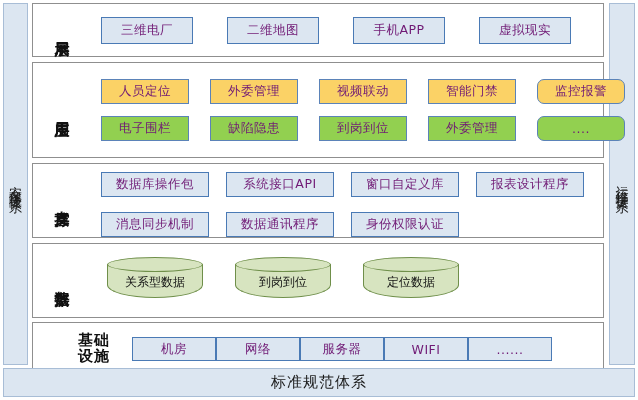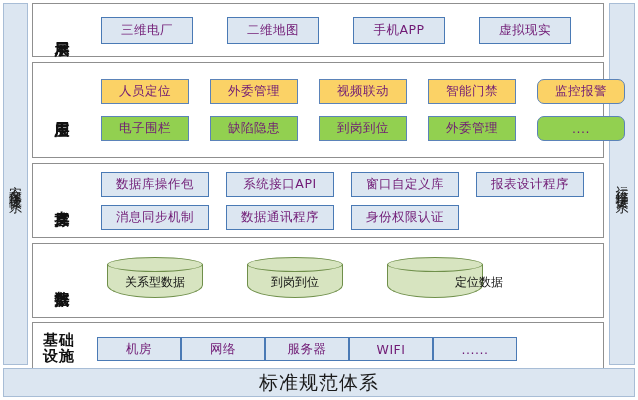--- a/index.html
+++ b/index.html
@@ -47,21 +47,21 @@
     width: 632px;
     height: 29px;
     background: #dce6f1;
     border: 1px solid #a8bdd6;
     box-sizing: border-box;
     display: flex;
     align-items: center;
     justify-content: center;
   }
   #bottom-bar .txt {
-    font-size: 19px;
+    font-size: 15px;
     color: #1a1a1a;
     letter-spacing: 1px;
   }
 
   
   .layer {
     position: absolute;
     left: 32px;
     width: 572px;
     background: #ffffff;
@@ -143,40 +143,40 @@
 
   
   #layer-application { top: 62px; height: 96px; }
   #layer-application .node { width: 88px; height: 25px; margin-right: 21px; }
   #layer-application .node:last-child { margin-right: 16px; border-radius: 7px; }
   #layer-application .row:first-child { margin-bottom: 12px; }
   #layer-application .layer-body { padding-left: 12px; }
 
   
   #layer-support { top: 163px; height: 75px; }
-  #layer-support .node { width: 108px; height: 25px; margin-right: 17px; }
+  #layer-support .node { width: 108px; height: 25px; margin-right: 17px; margin-top: 7px; }
   #layer-support .node:last-child { margin-right: 0; }
   #layer-support .row:first-child { margin-bottom: 8px; }
   #layer-support .layer-body { padding-left: 12px; }
 
   
   #layer-data { top: 243px; height: 75px; }
   #layer-data .layer-body { padding-left: 18px; }
   #layer-data .row { justify-content: flex-start; }
 
   .cylinder {
     position: relative;
     width: 96px;
     height: 48px;
-    margin-right: 44px;
-    display: flex;
-    align-items: center;
-    justify-content: center;
-  }
-  .cylinder:last-child { margin-right: 16px; padding-left: 44px; }
+    margin-right: 32px;
+    display: flex;
+    align-items: center;
+    justify-content: center;
+  }
+  .cylinder:last-child { margin-right: 16px; }
   .cyl-body {
     position: absolute;
     left: 0; top: 7px;
     width: 96px;
     height: 34px;
     background: #d7e4c0;
     border-left: 1px solid #6f8f4a;
     border-right: 1px solid #6f8f4a;
     border-bottom: 1px solid #6f8f4a;
     border-radius: 0 0 48px 48px / 0 0 13px 13px;
@@ -195,21 +195,21 @@
   .cyl-label {
     position: relative;
     z-index: 2;
     font-size: 12px;
     color: #111111;
     white-space: nowrap;
     margin-top: 4px;
   }
 
   
-  #layer-infrastructure { top: 322px; height: 54px; }
+  #layer-infrastructure { top: 322px; height: 54px; padding-left: 35px; }
   #layer-infrastructure .node { width: 84px; height: 24px; margin-right: 0; }
   #layer-infrastructure .node:last-child { margin-right: 0; }
   #layer-infrastructure .layer-body { padding-left: 10px; }
 </style>
 </head>
 <body>
 
 <div id="canvas">
 
   <div class="side-band" id="left-band">

